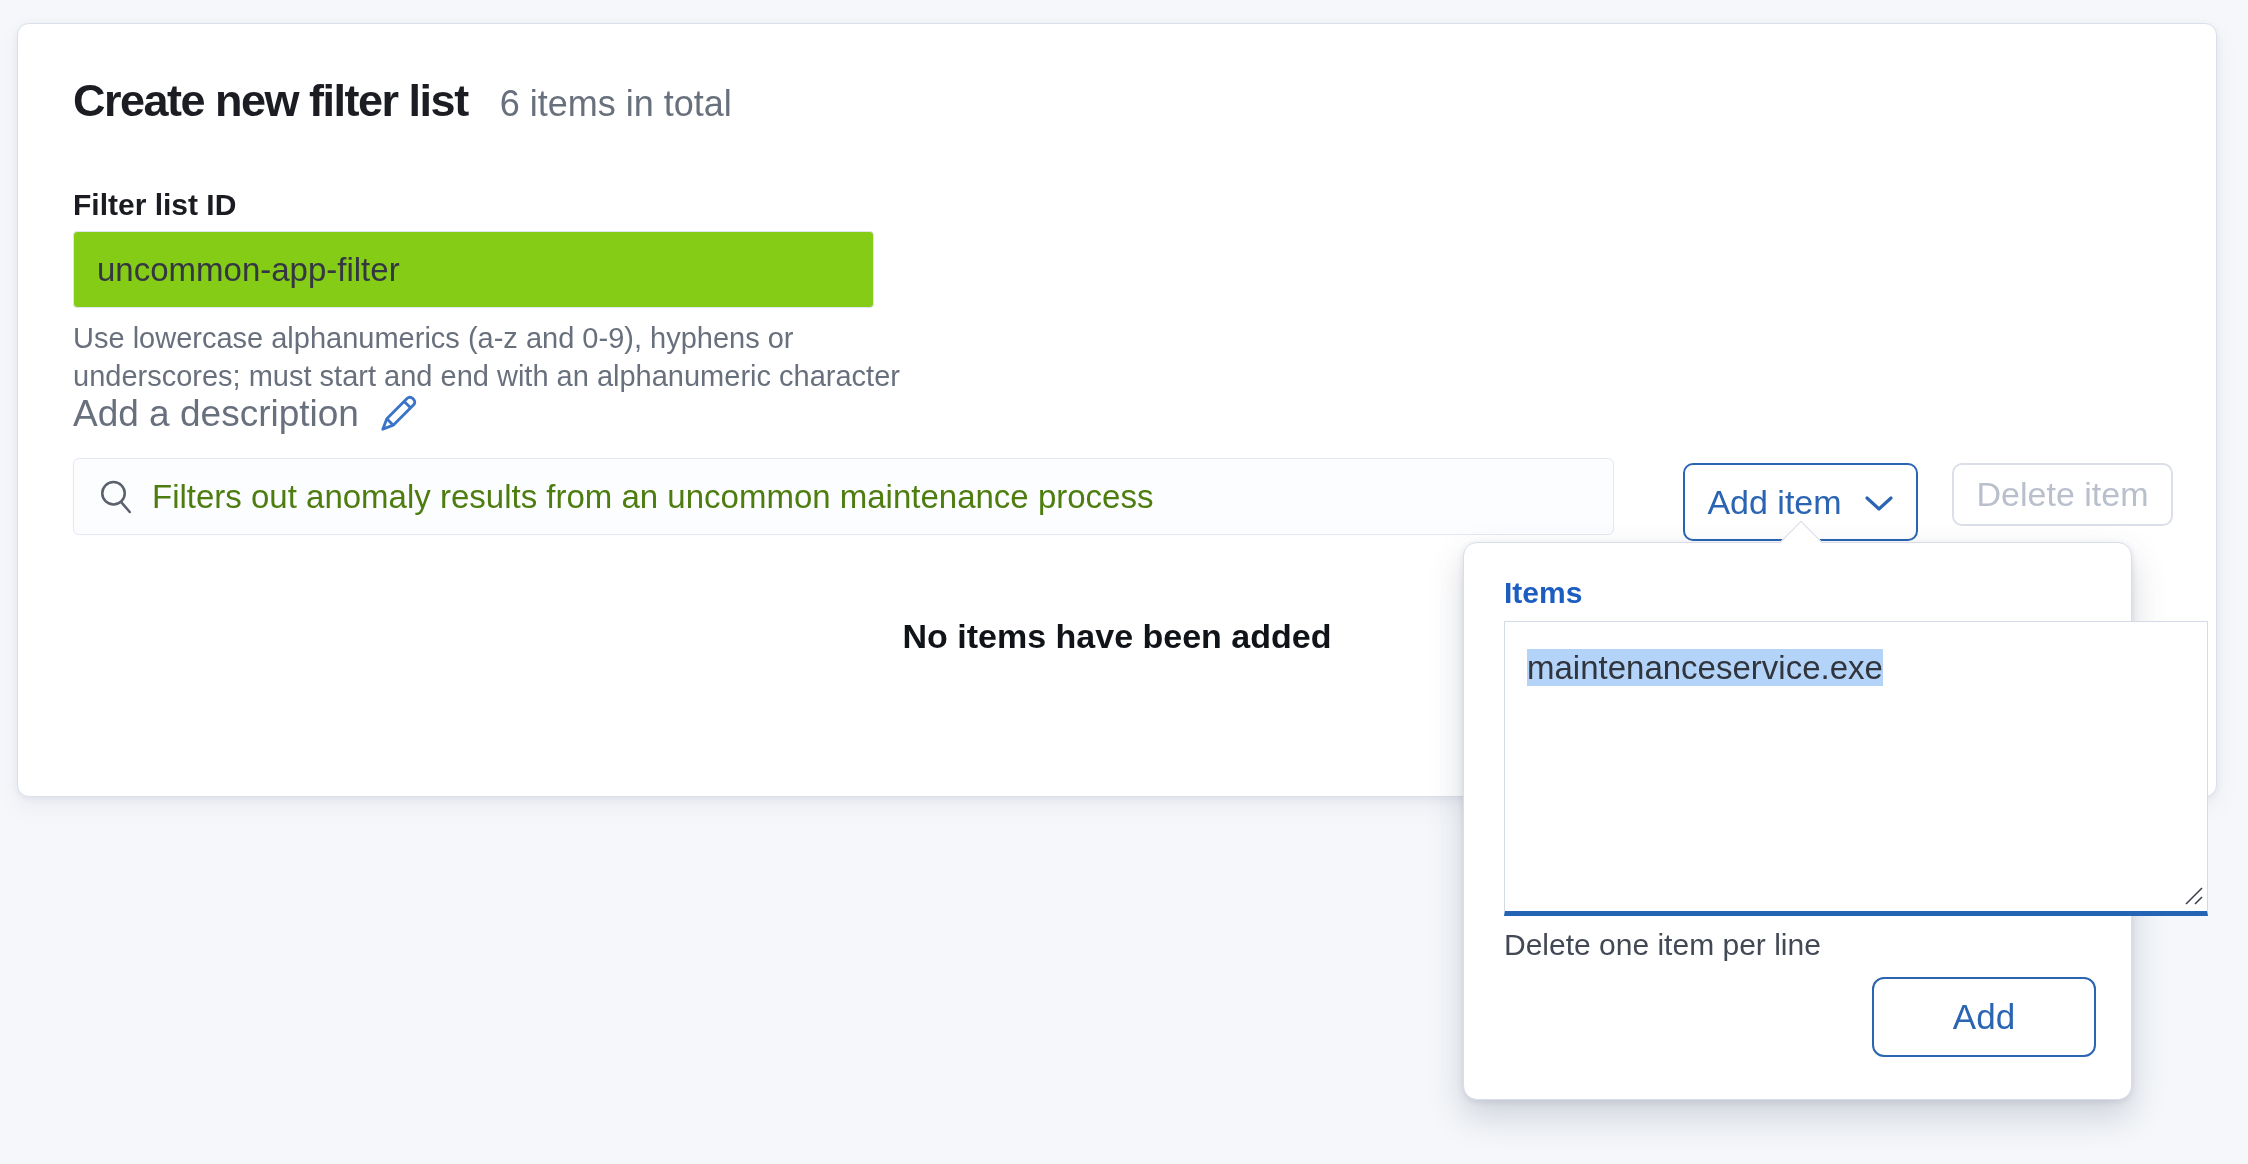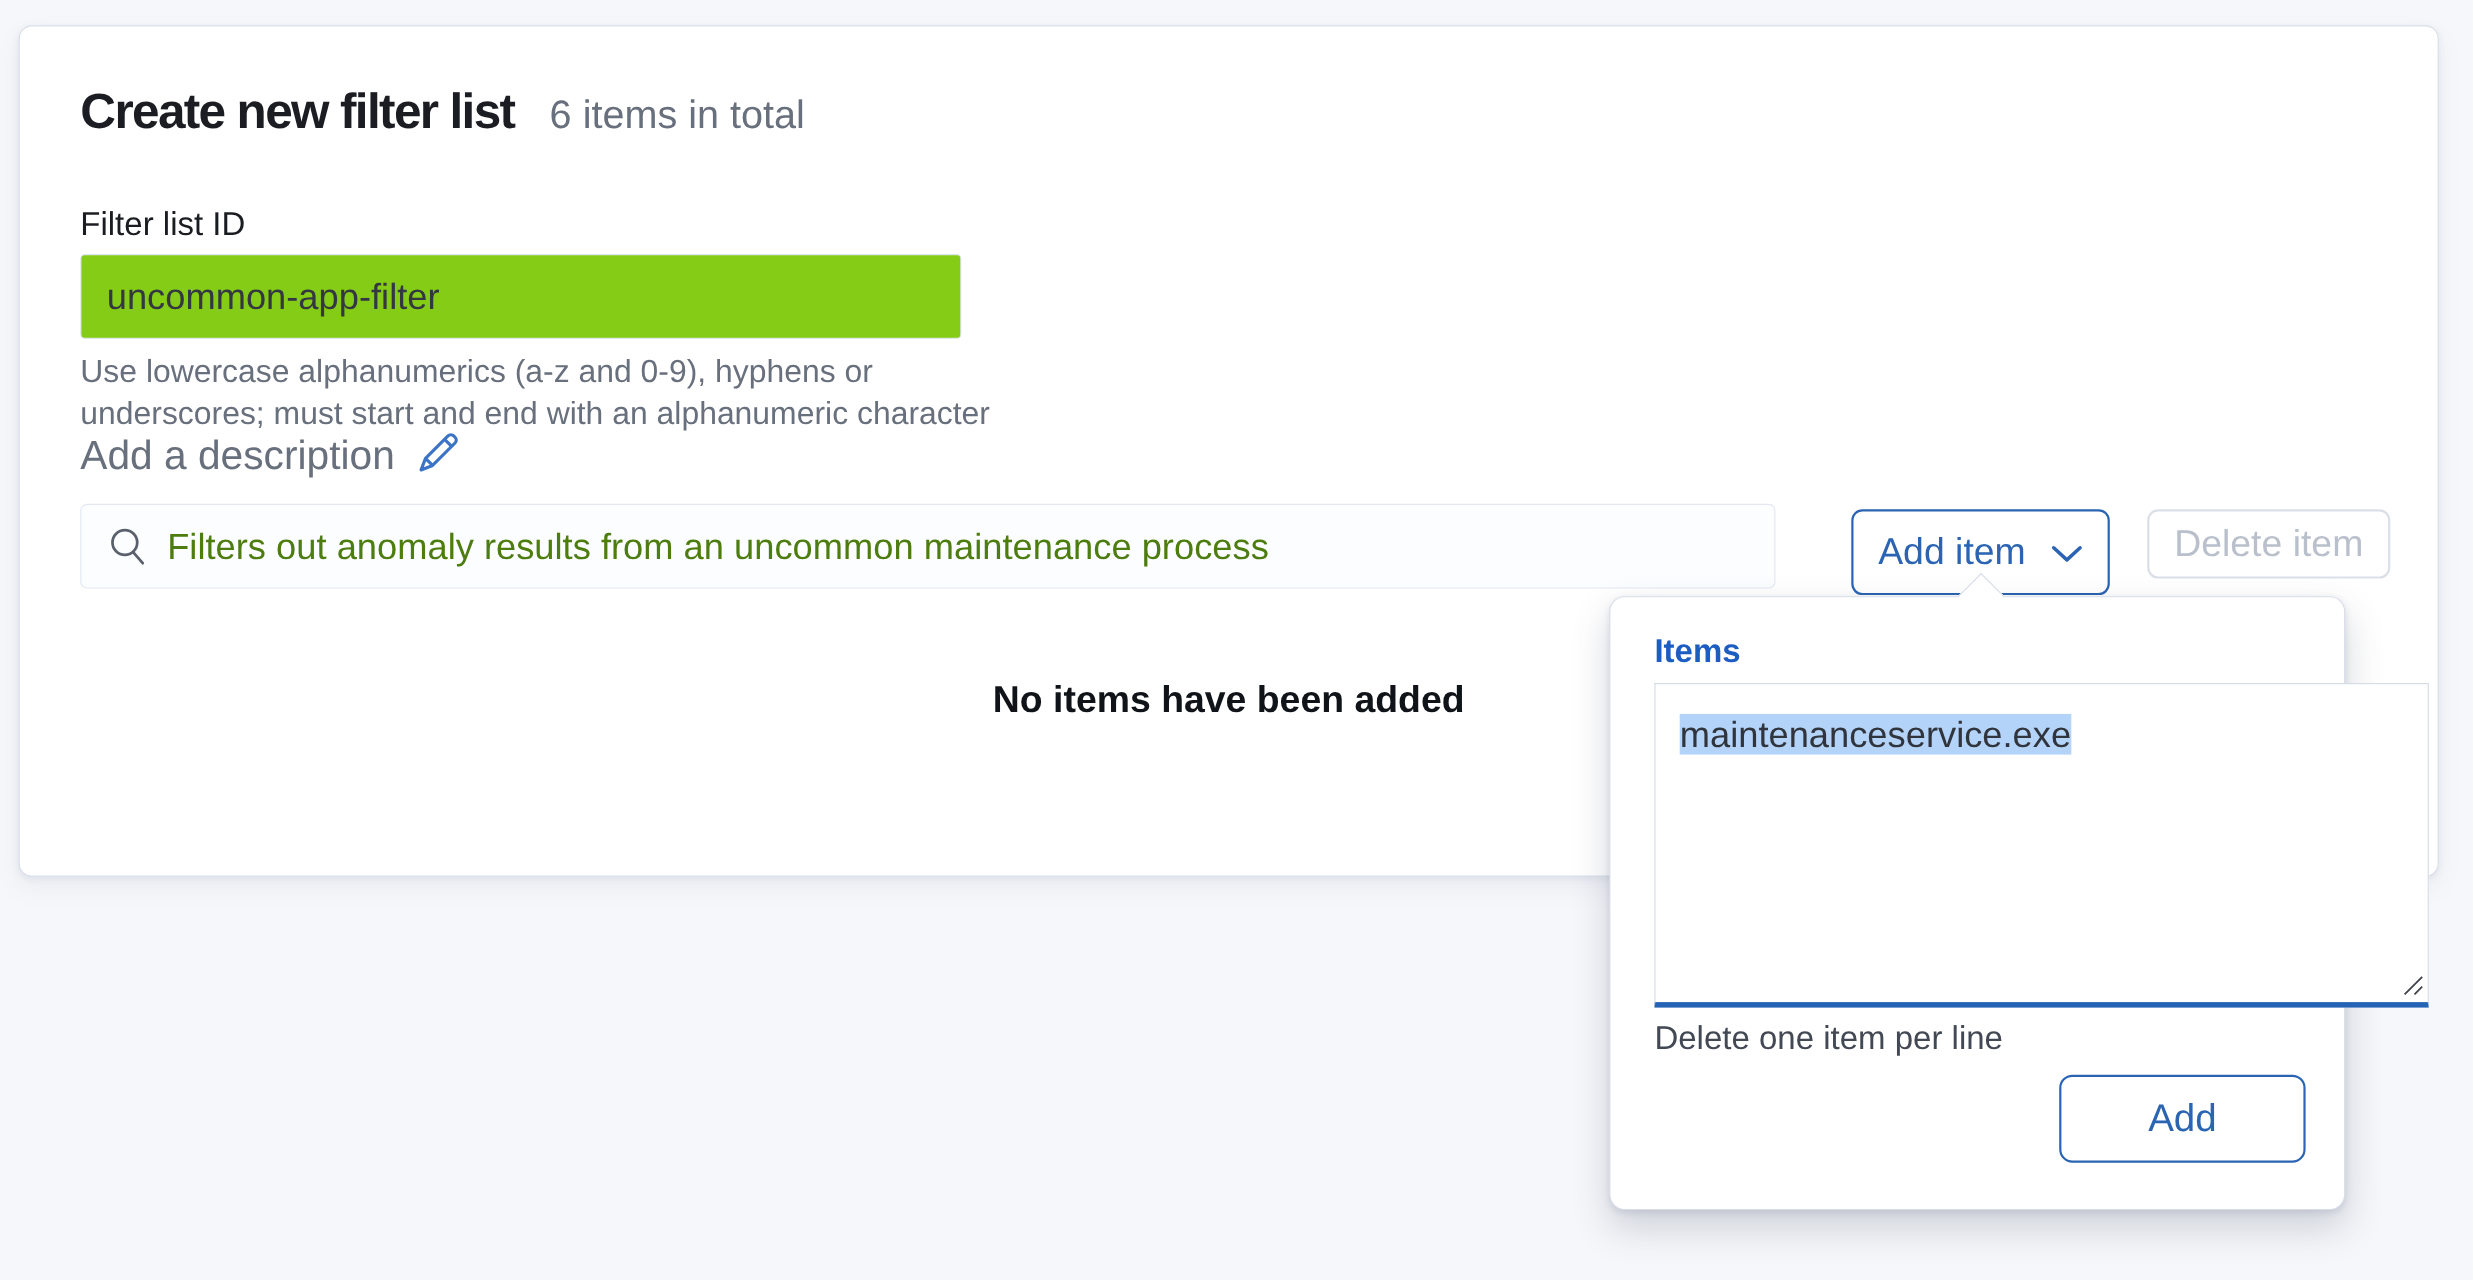--- a/index.html
+++ b/index.html
@@ -31,21 +31,21 @@
   .page-title {
     font-size: 45px; font-weight: 700; letter-spacing: -1.5px;
     color: #1b1d23;
   }
   .item-count {
     font-size: 36px; font-weight: 400; color: #69707d;
   }
 
   .field-label {
     position: absolute; left: 55px; top: 164px;
-    font-size: 30px; font-weight: 400; color: #1a1c21;
+    font-size: 30px; font-weight: 700; color: #1a1c21;
   }
 
   .id-input {
     position: absolute; left: 55px; top: 207px;
     width: 801px; height: 77px;
     background: #84cc16;
     border: 1px solid #e0e6f0;
     border-radius: 4px;
     padding: 0 0 0 23px;
     font-family: "Liberation Sans", sans-serif;
@@ -55,21 +55,21 @@
 
   .help-text {
     position: absolute; left: 55px; top: 295px;
     width: 880px;
     font-size: 29px; line-height: 38px;
     color: #69707d;
   }
 
   .desc-row {
     position: absolute; left: 55px; top: 369px;
-    display: flex; align-items: flex-start; gap: 20px;
+    display: flex; align-items: center; gap: 20px;
     cursor: pointer;
   }
   .desc-text { font-size: 37px; color: #69707d; }
   .pencil-svg { width: 38px; height: 38px; color: #3b74c7; }
 
   .search-bar {
     position: absolute; left: 55px; top: 434px;
     width: 1541px; height: 77px;
     background: #fcfdff;
     border: 1px solid #e2e7f1;

